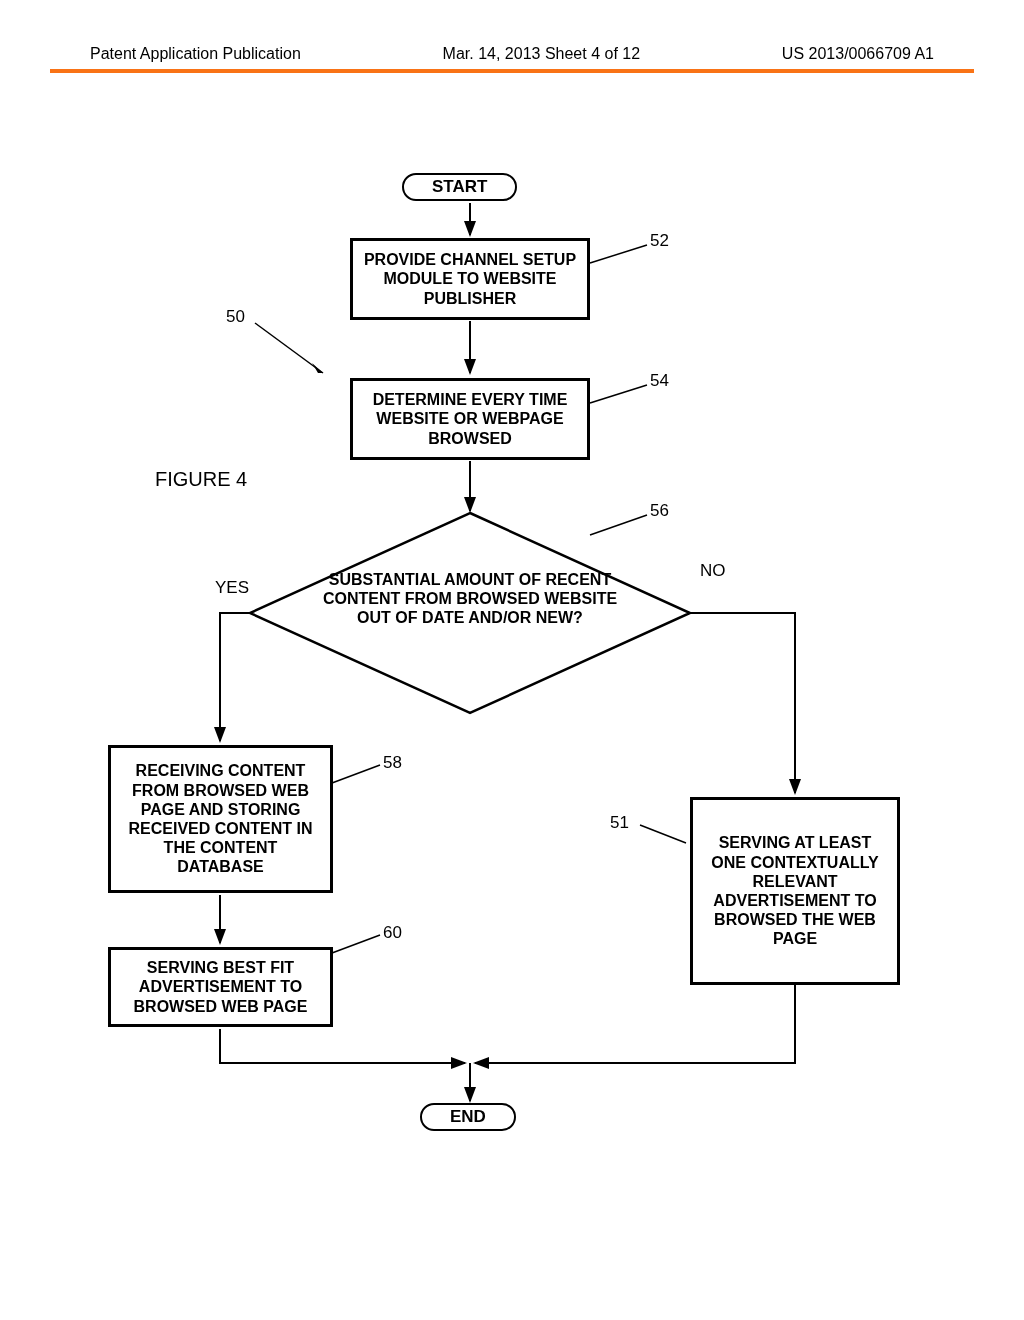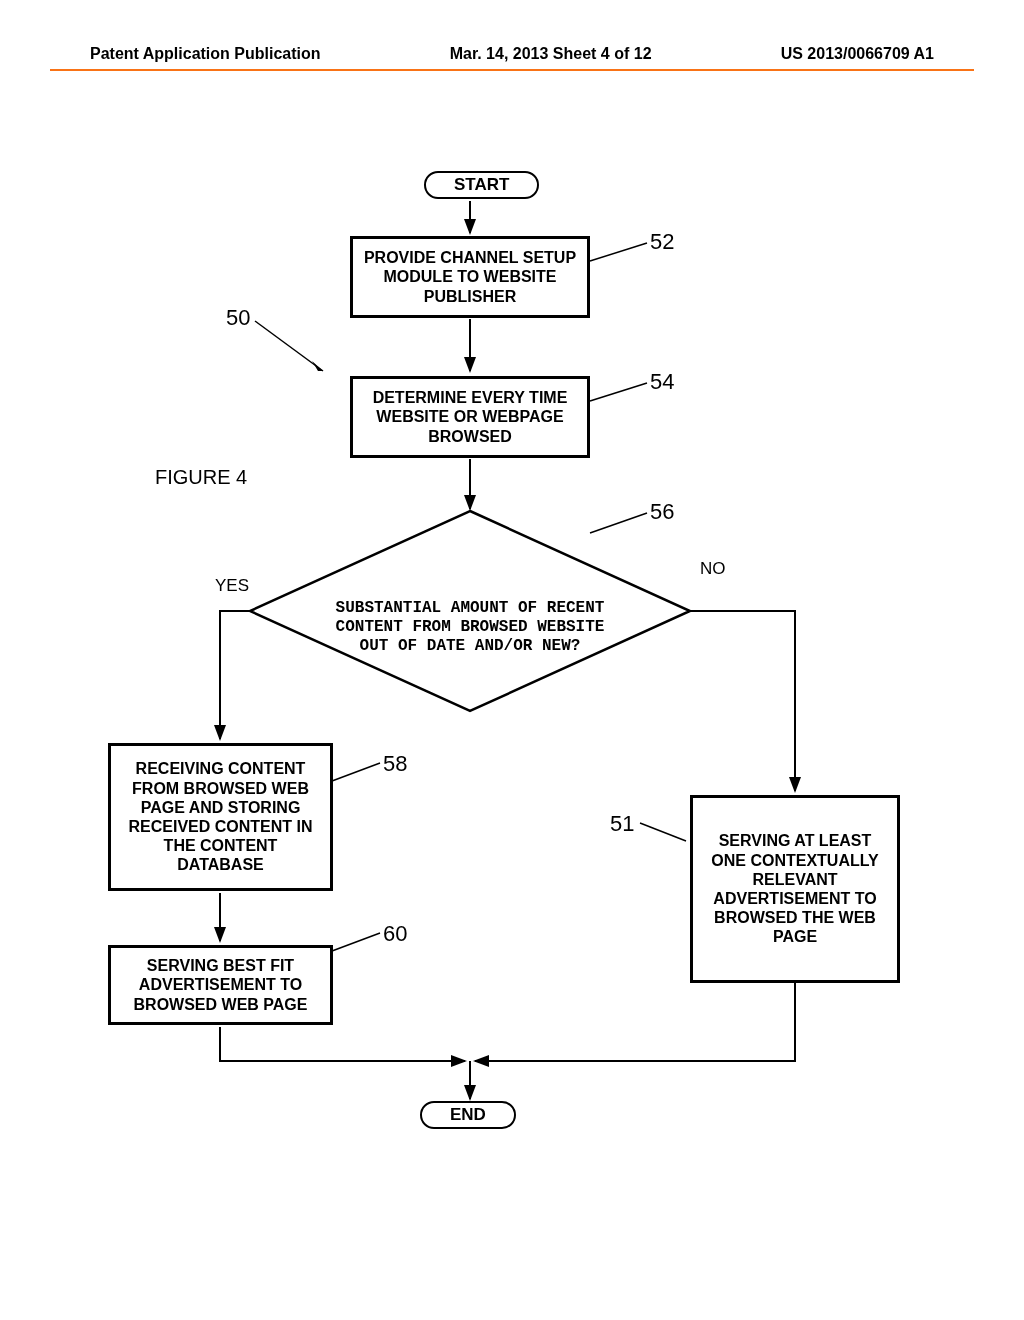--- a/index.html
+++ b/index.html
@@ -15,22 +15,22 @@
     top: 45px;
     left: 50px;
     width: 924px;
     height: 1220px;
   }
   .header {
     display: flex;
     justify-content: space-between;
     font-size: 16px;
     padding: 0 40px 6px 40px;
-    border-bottom: 2px solid #f97316;
-    font-weight: bold;
+    border-bottom: 4px solid #f97316;
+    font-weight: normal;
   }
   .header .left  { }
   .header .mid   { }
   .header .right { }
   .diagram {
     position: relative;
     width: 100%;
     height: 1100px;
   }
   .box {
@@ -52,21 +52,21 @@
     font-size: 17px;
     border-width: 2px;
   }
   .label {
     position: absolute;
     font-size: 17px;
     font-weight: 500;
   }
   .ref {
     position: absolute;
-    font-size: 22px;
+    font-size: 17px;
   }
   svg.lines {
     position: absolute;
     top: 0; left: 0;
     width: 100%;
     height: 100%;
     pointer-events: none;
   }
   .diamond-text {
     position: absolute;
@@ -129,33 +129,33 @@
       <line x1="282" y1="710" x2="330" y2="692" stroke="#000" stroke-width="1.5"></line>
 
       <line x1="282" y1="880" x2="330" y2="862" stroke="#000" stroke-width="1.5"></line>
 
       <line x1="636" y1="770" x2="590" y2="752" stroke="#000" stroke-width="1.5"></line>
 
       <line x1="205" y1="250" x2="273" y2="300" stroke="#000" stroke-width="1.5"></line>
       <polygon points="273,300 262,290 268,300" fill="#000"></polygon>
     </svg>
 
-    <div class="box terminator" style="left:374px; top:100px;">
+    <div class="box terminator" style="left:352px; top:100px;">
       <span>START</span>
     </div>
 
     <div class="box" style="left:300px; top:305px; width:240px; height:82px;">
       <span>DETERMINE EVERY TIME WEBSITE OR WEBPAGE BROWSED</span>
     </div>
 
     <div class="box" style="left:300px; top:165px; width:240px; height:82px;">
       <span>PROVIDE CHANNEL SETUP MODULE TO WEBSITE PUBLISHER</span>
     </div>
 
-    <div class="diamond-text" style="left:270px; top:528px;font-family:Liberation Mono, monospace;">
+    <div class="diamond-text" style="left:270px; top:497px;">
       <span>SUBSTANTIAL AMOUNT OF RECENT CONTENT FROM BROWSED WEBSITE OUT OF DATE AND/OR NEW?</span>
     </div>
 
     <div class="label" style="left:165px; top:505px;">YES</div>
     <div class="label" style="left:650px; top:488px;">NO</div>
 
     <div class="box" style="left:58px; top:874px; width:225px; height:80px;">
       <span>SERVING BEST FIT ADVERTISEMENT TO BROWSED WEB PAGE</span>
     </div>
 

